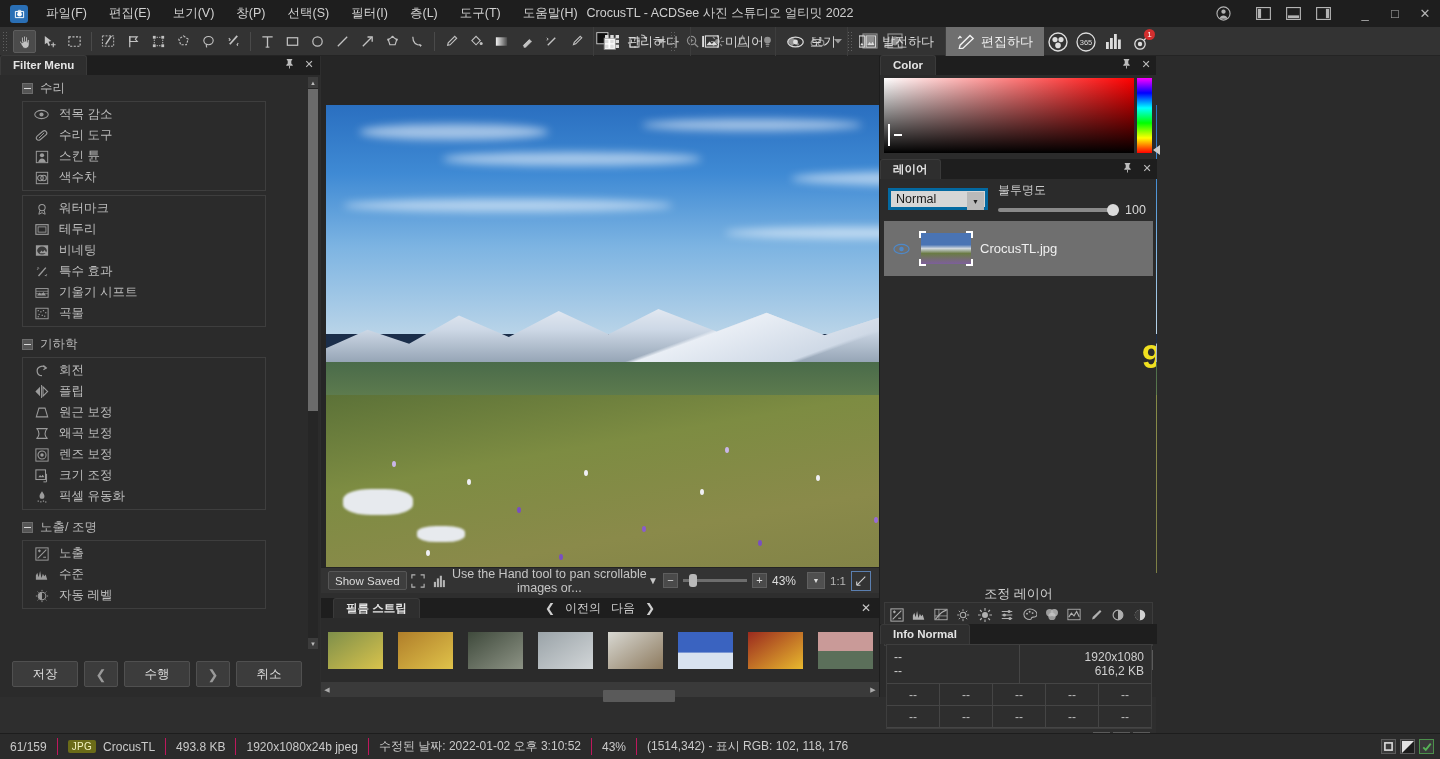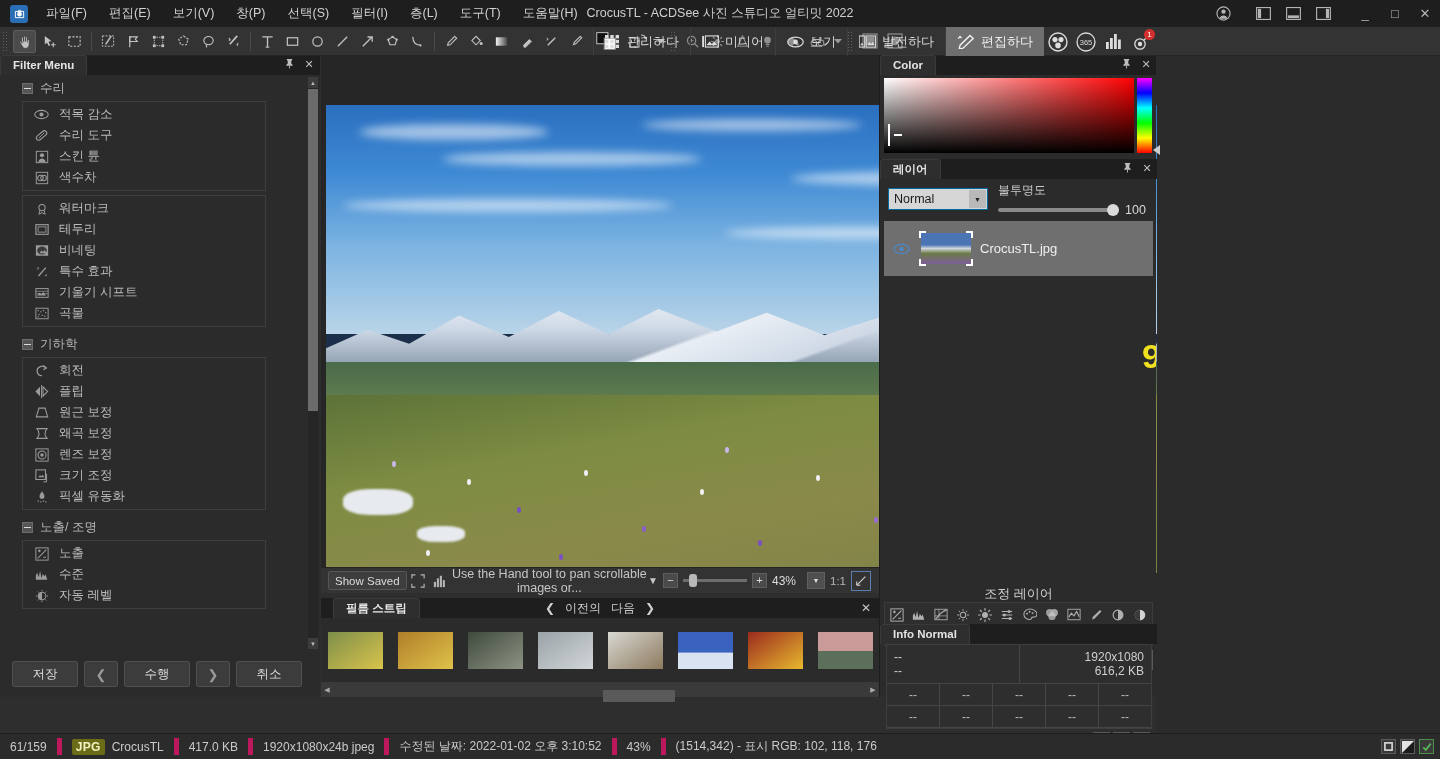--- a/index.html
+++ b/index.html
@@ -220,21 +220,21 @@
   .hue-bar { width:15px; position:relative;
     background:linear-gradient(to bottom,#f0f,#00f,#0ff,#0f0,#ff0,#f00); }
   .hue-arrow { position:absolute; right:-8px; bottom:-2px; width:0; height:0;
                border-top:5px solid transparent; border-bottom:5px solid transparent; border-right:7px solid #ccc; }
 
   .layer-tabbar { position:absolute; left:0; top:103px; width:277px; height:20px;
                   background:#1e1e1e; display:flex; align-items:flex-end; }
   .layer-top { position:absolute; left:0; top:123px; width:277px; height:40px; display:flex;
                align-items:center; padding:0 8px; gap:10px; }
   .blend-sel { width:100px; height:22px; background:#d6d6d6; color:#1a1a1a; font-size:12.5px;
-               display:flex; align-items:center; padding-left:5px; position:relative; border:1px solid #0369a1; }
+               display:flex; align-items:center; padding-left:5px; position:relative; border:3px solid #0369a1; }
   .blend-arrow { position:absolute; right:1px; top:1px; width:17px; height:18px; background:#b9b9b9;
                  display:flex; align-items:center; justify-content:center; font-size:7px; color:#222; }
   .op-wrap { flex:1; }
   .op-label { font-size:12px; color:#c9c9c9; margin-bottom:4px; }
   .op-row { display:flex; align-items:center; gap:8px; }
   .op-track { flex:1; height:4px; background:#8a8a8a; border-radius:2px; position:relative; }
   .op-knob { position:absolute; right:-2px; top:-4px; width:12px; height:12px; background:#dadada; border-radius:50%; }
   .op-val { font-size:12.5px; color:#d8d8d8; width:24px; }
 
   .layer-list { position:absolute; left:4px; top:165px; width:269px; height:55px; background:#2e2e2e; }
@@ -274,23 +274,23 @@
            align-items:center; justify-content:center; background:#3c3c3c; }
   .resize-grip { position:absolute; right:2px; bottom:2px; width:8px; height:8px;
     background-image: radial-gradient(#888 1px, transparent 1px); background-size:3px 3px; }
 
   
   .statusbar {
     position:absolute; left:0; bottom:0; width:1440px; height:26px; background:#2b2b2b;
     border-top:1px solid #1d1d1d; display:flex; align-items:center; font-size:12px; color:#cacaca;
   }
   .sb-cell { padding:0 10px; display:flex; align-items:center; gap:7px; height:17px;
-             border-right:5px solid #be185d; }
+             border-right:1px solid #be185d; }
   .sb-cell.nb { border-right:none; }
-  .jpgtag { background:#6b6b18; color:#f2f2c0; font-size:12px; font-weight:bold;
+  .jpgtag { background:#6b6b18; color:#f2f2c0; font-size:10px; font-weight:normal;
             padding:1px 4px; border-radius:2px; letter-spacing:.3px; }
   .sb-right { margin-left:auto; display:flex; align-items:center; gap:4px; padding-right:6px; }
   .sb-sq { width:15px; height:15px; border:1px solid #5c5c5c; display:flex;
            align-items:center; justify-content:center; background:#3a3a3a; }
   .sb-sq.green { border-color:#4c8f4c; }
 
   .yellow-glyph {
     position:absolute; right:0; top:338px; width:14px; height:42px;
     color:#f0e020; font-size:34px; font-weight:bold; line-height:36px; overflow:hidden;
     font-family:"Liberation Sans", sans-serif;
@@ -1393,21 +1393,21 @@
   </div>
 
   <div class="yellow-glyph">9</div>
 
   <div class="statusbar">
     <div class="sb-cell">61/159</div>
     <div class="sb-cell">
       <span class="jpgtag">JPG</span>
       <span>CrocusTL</span>
     </div>
-    <div class="sb-cell">417.0 KB</div>
+    <div class="sb-cell">493.8 KB</div>
     <div class="sb-cell">1920x1080x24b jpeg</div>
     <div class="sb-cell">수정된 날짜: 2022-01-02 오후 3:10:52</div>
     <div class="sb-cell">43%</div>
     <div class="sb-cell nb">(1514,342) - 표시 RGB: 102, 118, 176</div>
     <div class="sb-right">
       <span class="sb-sq">
           <svg width="9" height="9" viewBox="0 0 10 10">
             <rect x="1" y="1" width="8" height="8" fill="none" stroke="#dcdcdc" stroke-width="1.8"></rect>
           </svg>
         </span>

